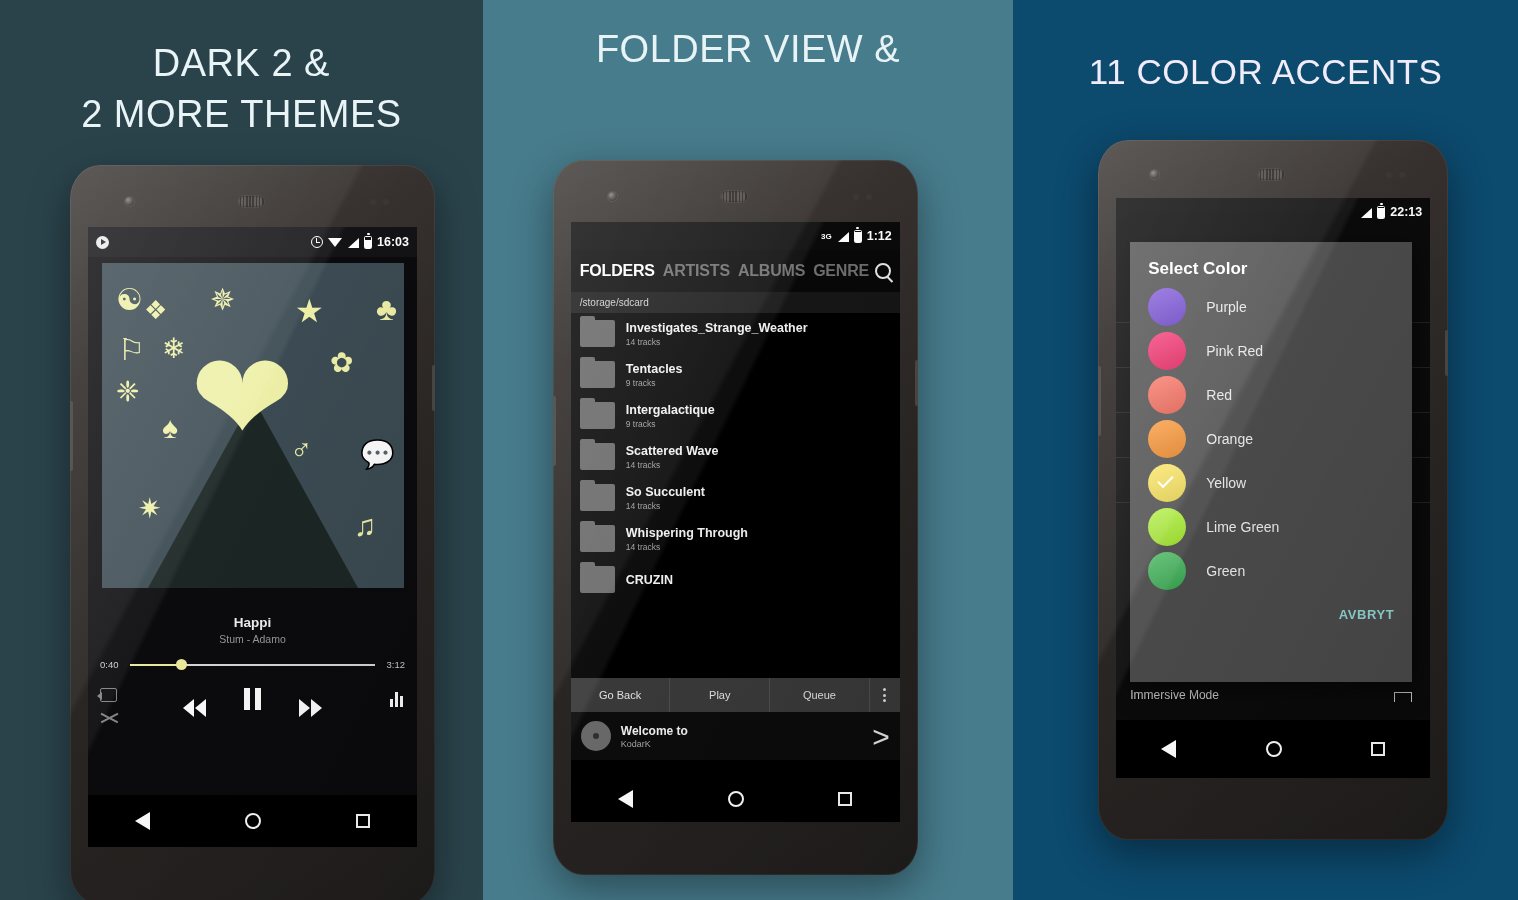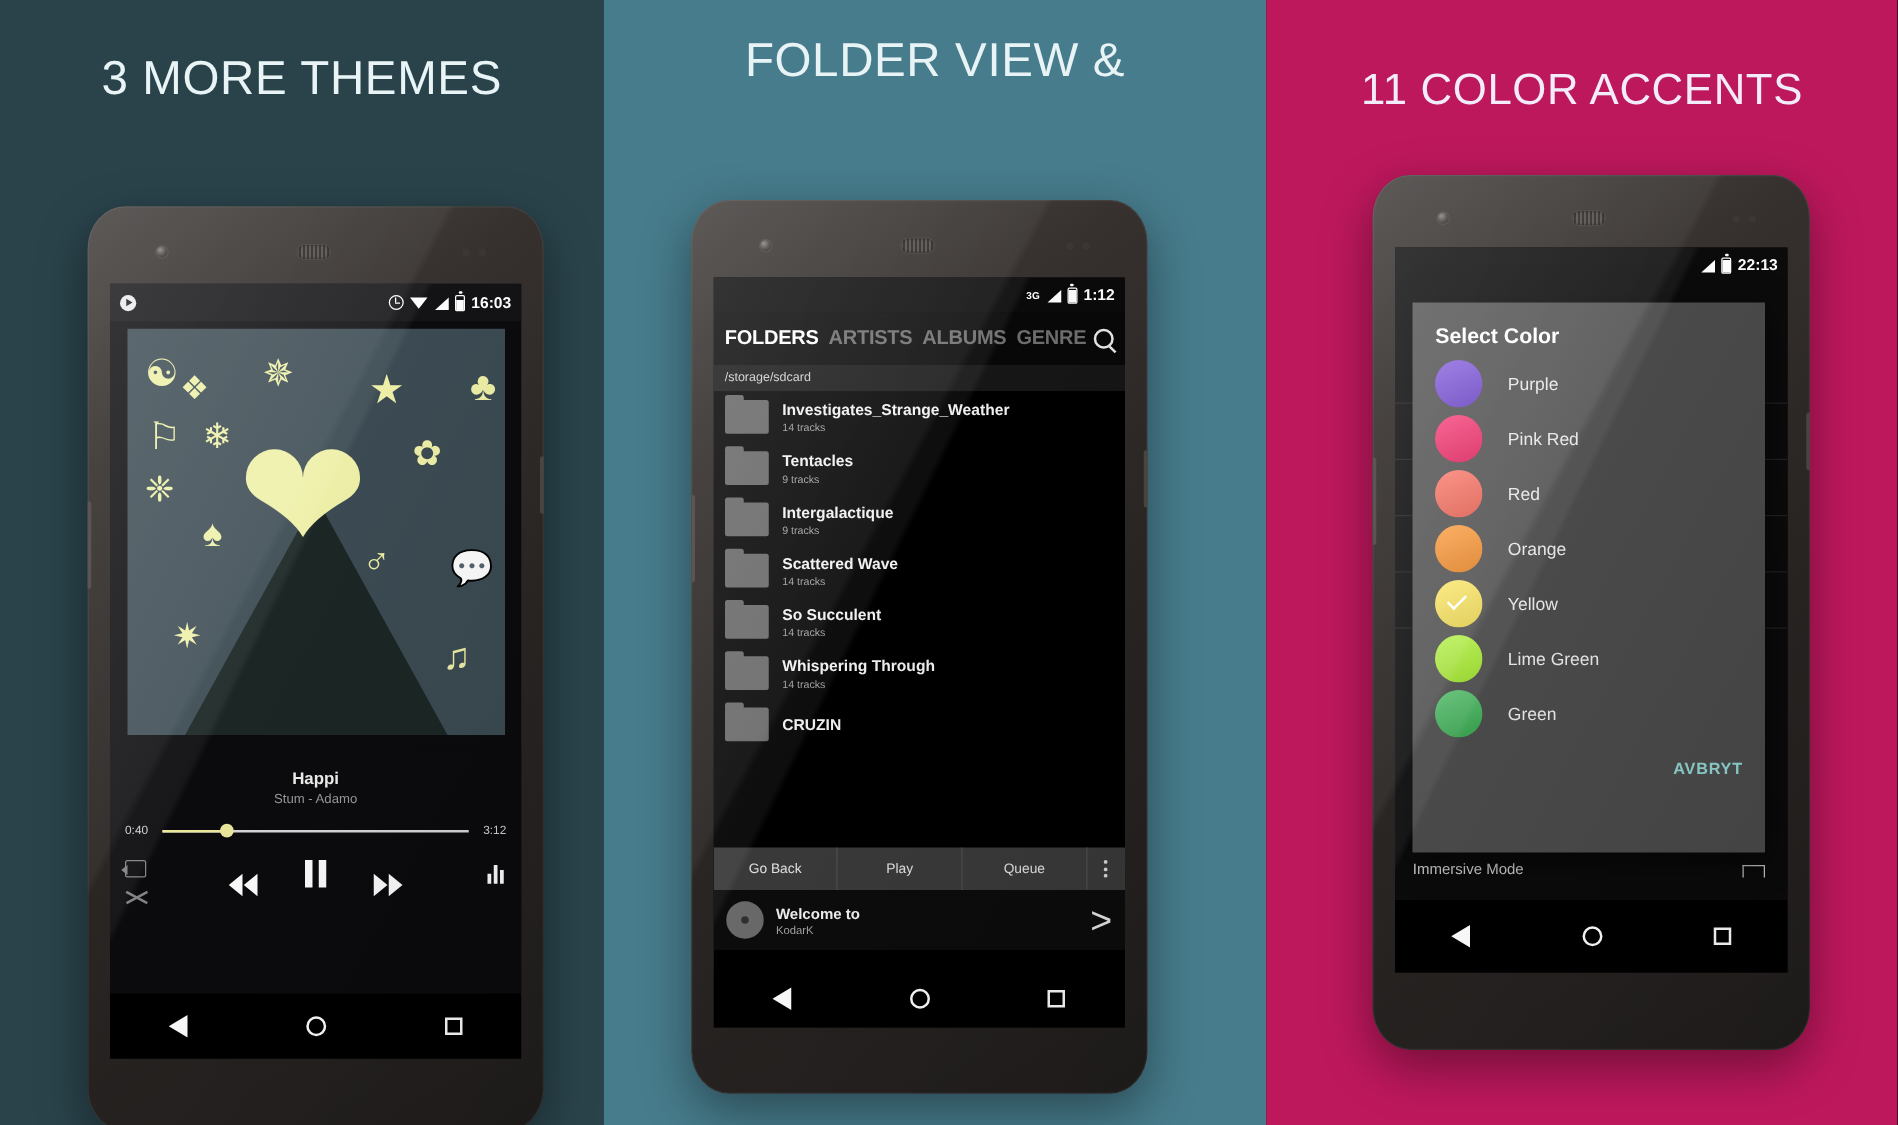--- a/index.html
+++ b/index.html
@@ -6,21 +6,21 @@
   html,body { width:1518px; height:900px; overflow:hidden; }
   body {
     font-family:"Liberation Sans", sans-serif;
     background:#111;
   }
   .stage { position:relative; width:1518px; height:900px; display:flex; }
 
   .panel { position:relative; height:900px; overflow:hidden; }
   .panel-1 { width:506px; background:#2a434b; }
   .panel-2 { width:556px; background:#477c8c; }
-  .panel-3 { width:529px; background:#be185d; }
+  .panel-3 { width:529px; background:#0c4a6e; }
 
   .panel-title {
     position:absolute; left:0; right:0;
     text-align:center;
     color:#e9f4f7;
     font-weight:400;
     letter-spacing:0.5px;
     line-height:1.08;
     font-family:"Liberation Sans", sans-serif;
   }
@@ -168,21 +168,22 @@
   .immersive { position:absolute; color:#d6d6d6; font-size:12px; }
   .imm-box { position:absolute; width:18px;height:10px;border:1.7px solid #cfcfcf;border-bottom:none; }
 </style>
 </head>
 <body>
 
 <div class="stage">
 
   <div class="panel panel-1">
     <div class="panel-title">
-      <span class="line">3 MORE THEMES</span>
+      <span class="line">DARK 2 &amp;</span>
+      <span class="line">2 MORE THEMES</span>
     </div>
 
     <div class="phone" style="left:70px; top:165px; width:365px; height:740px;">
       <div class="phone-topbar">
         <span class="cam" style="left:55px; top:32px;"></span>
         <span class="earpiece" style="left:168px; top:31px;"></span>
         <span class="sensors" style="left:300px; top:34px;">
             <i></i>
             <i></i>
           </span>

